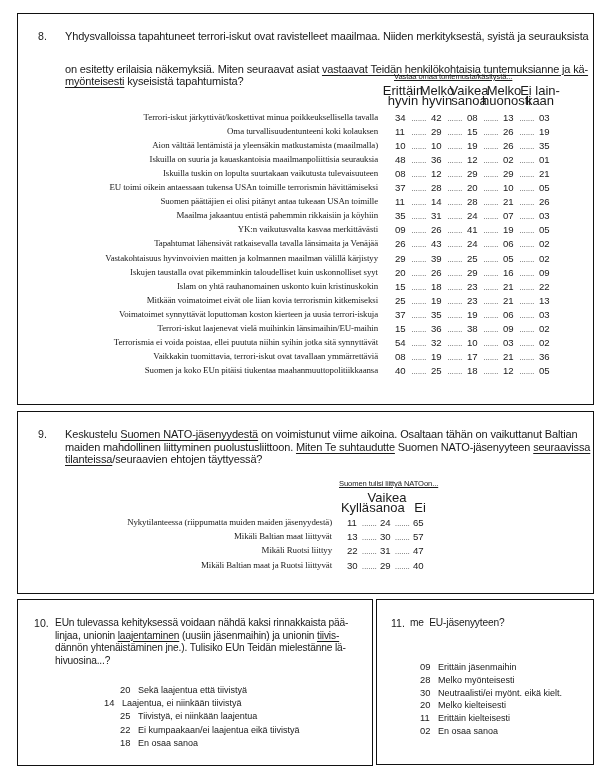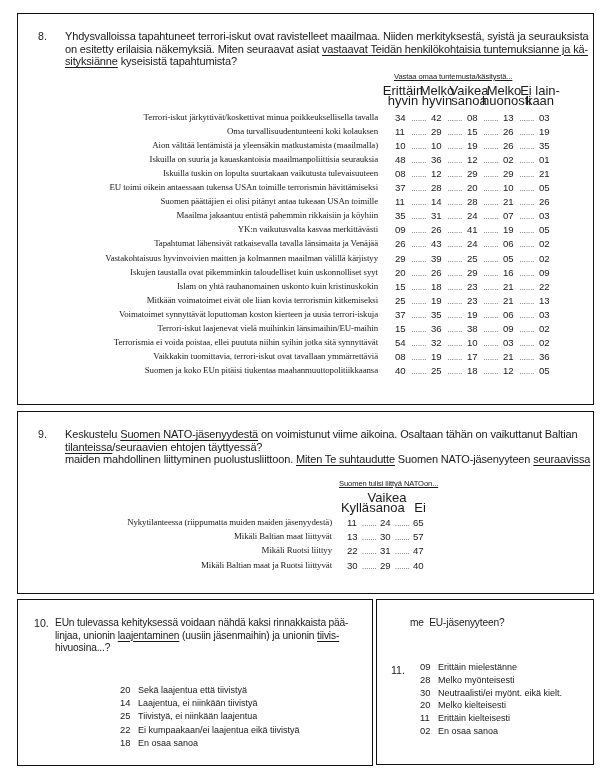--- a/index.html
+++ b/index.html
@@ -19,22 +19,22 @@
   .opt { position: absolute; font-size: 9px; line-height: 12.8px; white-space: nowrap; }
   .opt .n { display: inline-block; width: 18px; font-size: 9.4px; }
 </style>
 </head>
 <body>
 
 <div class="box" style="left:17px; top:13px; width:577px; height:392px;"></div>
 <div class="qnum" style="left:38px; top:30px;">8.</div>
 <div class="qtext" style="left:65px; top:30px; width:520px;">
   <div style="white-space:nowrap;">Yhdysvalloissa tapahtuneet terrori-iskut ovat ravistelleet maailmaa. Niiden merkityksestä, syistä ja seurauksista</div>
-  <div style="white-space:nowrap;"><span>on esitetty erilaisia näkemyksiä. Miten seuraavat asiat </span><u>vastaavat Teidän henkilökohtaisia tuntemuksianne ja kä-</u></div>
-  <div style="white-space:nowrap;"><u>sityksiänne</u><span> kyseisistä tapahtumista?</span></div>
+  <div style="white-space:nowrap;margin-top:20px;"><span>on esitetty erilaisia näkemyksiä. Miten seuraavat asiat </span><u>vastaavat Teidän henkilökohtaisia tuntemuksianne ja kä-</u></div>
+  <div style="white-space:nowrap;"><u>myönteisesti</u><span> kyseisistä tapahtumista?</span></div>
 </div>
 <div class="sub" style="left:394px; top:72px;">Vastaa omaa tuntemusta/käsitystä...</div>
 
 <div id="q8-cols">
     <div class="colhead" style="left:381px; top:86px; width:44px;">
       <div>Erittäin</div>
       <div>hyvin</div>
     </div>
     <div class="colhead" style="left:415px; top:86px; width:44px;">
       <div>Melko</div>
@@ -129,22 +129,22 @@
     <div class="row" style="left:20px; top:363.9px; width:358px;">
       <span class="lbl">Suomen ja koko EUn pitäisi tiukentaa maahanmuuttopolitiikkaansa</span>
     </div>
     <div class="vals" style="left:395px; top:363.9px;"><span class="v">40</span><span class="d" style="width:24px;">.......</span><span class="v">25</span><span class="d" style="width:24px;">.......</span><span class="v">18</span><span class="d" style="width:24px;">.......</span><span class="v">12</span><span class="d" style="width:24px;">.......</span><span class="v">05</span></div>
   </div>
 
 <div class="box" style="left:17px; top:411px; width:577px; height:183px;"></div>
 <div class="qnum" style="left:38px; top:428px;">9.</div>
 <div class="qtext" style="left:65px; top:428px; width:520px;">
   <div style="white-space:nowrap;"><span>Keskustelu </span><u>Suomen NATO-jäsenyydestä</u><span> on voimistunut viime aikoina. Osaltaan tähän on vaikuttanut Baltian</span></div>
+  <div style="white-space:nowrap;"><span>maiden mahdollinen liittyminen puolustusliittoon. </span><u>Miten Te suhtaudutte</u><span> Suomen NATO-jäsenyyteen </span><u>seuraavissa</u></div>
   <div style="white-space:nowrap;"><u>tilanteissa</u><span>/seuraavien ehtojen täyttyessä?</span></div>
-  <div style="white-space:nowrap;"><span>maiden mahdollinen liittyminen puolustusliittoon. </span><u>Miten Te suhtaudutte</u><span> Suomen NATO-jäsenyyteen </span><u>seuraavissa</u></div>
 </div>
 <div class="sub" style="left:339px; top:479px;">Suomen tulisi liittyä NATOon...</div>
 <div id="q9-cols">
     <div class="colhead" style="left:335px; top:493px; width:40px;">
       <div style="min-height:9.6px;"></div>
       <div>Kyllä</div>
     </div>
     <div class="colhead" style="left:367px; top:493px; width:40px;">
       <div style="min-height:9.6px;">Vaikea</div>
       <div>sanoa</div>
@@ -171,35 +171,36 @@
       <span class="lbl">Mikäli Baltian maat ja Ruotsi liittyvät</span>
     </div>
     <div class="vals" style="left:347px; top:558.6px;"><span class="v">30</span><span class="d" style="width:21px;">.......</span><span class="v">29</span><span class="d" style="width:21px;">.......</span><span class="v">40</span></div>
   </div>
 
 <div class="box" style="left:17px; top:599px; width:356px; height:167px;"></div>
 <div class="qnum" style="left:34px; top:617px;text-align:right;">10.</div>
 <div class="qtext" style="left:55px; top:617px; width:312px; font-size:10.2px;">
   <div style="white-space:nowrap;">EUn tulevassa kehityksessä voidaan nähdä kaksi rinnakkaista pää-</div>
   <div style="white-space:nowrap;"><span>linjaa, unionin </span><u>laajentaminen</u><span> (uusiin jäsenmaihin) ja unionin </span><u>tiivis-</u></div>
+  <div style="white-space:nowrap;">dännön yhtenäistäminen jne.). Tulisiko EUn Teidän mielestänne lä-</div>
   <div style="white-space:nowrap;">hivuosina...?</div>
 </div>
 <div id="q10-opts">
     <div class="opt" style="left:120px; top:684px;"><span class="n">20</span><span>Sekä laajentua että tiivistyä</span></div>
-    <div class="opt" style="left:120px; top:697.2px;"><span class="n">14</span><span>Laajentua, ei niinkään tiivistyä</span></div>
+    <div class="opt" style="left:104px; top:697.2px;"><span class="n">14</span><span>Laajentua, ei niinkään tiivistyä</span></div>
     <div class="opt" style="left:120px; top:710.4px;"><span class="n">25</span><span>Tiivistyä, ei niinkään laajentua</span></div>
     <div class="opt" style="left:120px; top:723.6px;"><span class="n">22</span><span>Ei kumpaakaan/ei laajentua eikä tiivistyä</span></div>
     <div class="opt" style="left:120px; top:736.8px;"><span class="n">18</span><span>En osaa sanoa</span></div>
   </div>
 
 <div class="box" style="left:376px; top:599px; width:218px; height:166px;"></div>
-<div class="qnum" style="left:391px; top:617px;margin-top:47px;">11.</div>
+<div class="qnum" style="left:391px; top:617px;">11.</div>
 <div class="qtext" style="left:410px; top:617px; width:180px; font-size:10.2px;">
   <div style="white-space:pre;">me  EU-jäsenyyteen?</div>
 </div>
 <div id="q11-opts">
-    <div class="opt" style="left:420px; top:661px;"><span class="n">09</span><span>Erittäin mielestänne</span></div>
+    <div class="opt" style="left:420px; top:661px;"><span class="n">09</span><span>Erittäin jäsenmaihin</span></div>
     <div class="opt" style="left:420px; top:673.8px;"><span class="n">28</span><span>Melko myönteisesti</span></div>
     <div class="opt" style="left:420px; top:686.6px;"><span class="n">30</span><span>Neutraalisti/ei myönt. eikä kielt.</span></div>
     <div class="opt" style="left:420px; top:699.4px;"><span class="n">20</span><span>Melko kielteisesti</span></div>
     <div class="opt" style="left:420px; top:712.2px;"><span class="n">11</span><span>Erittäin kielteisesti</span></div>
     <div class="opt" style="left:420px; top:725px;"><span class="n">02</span><span>En osaa sanoa</span></div>
   </div>
 
 </body></html>

